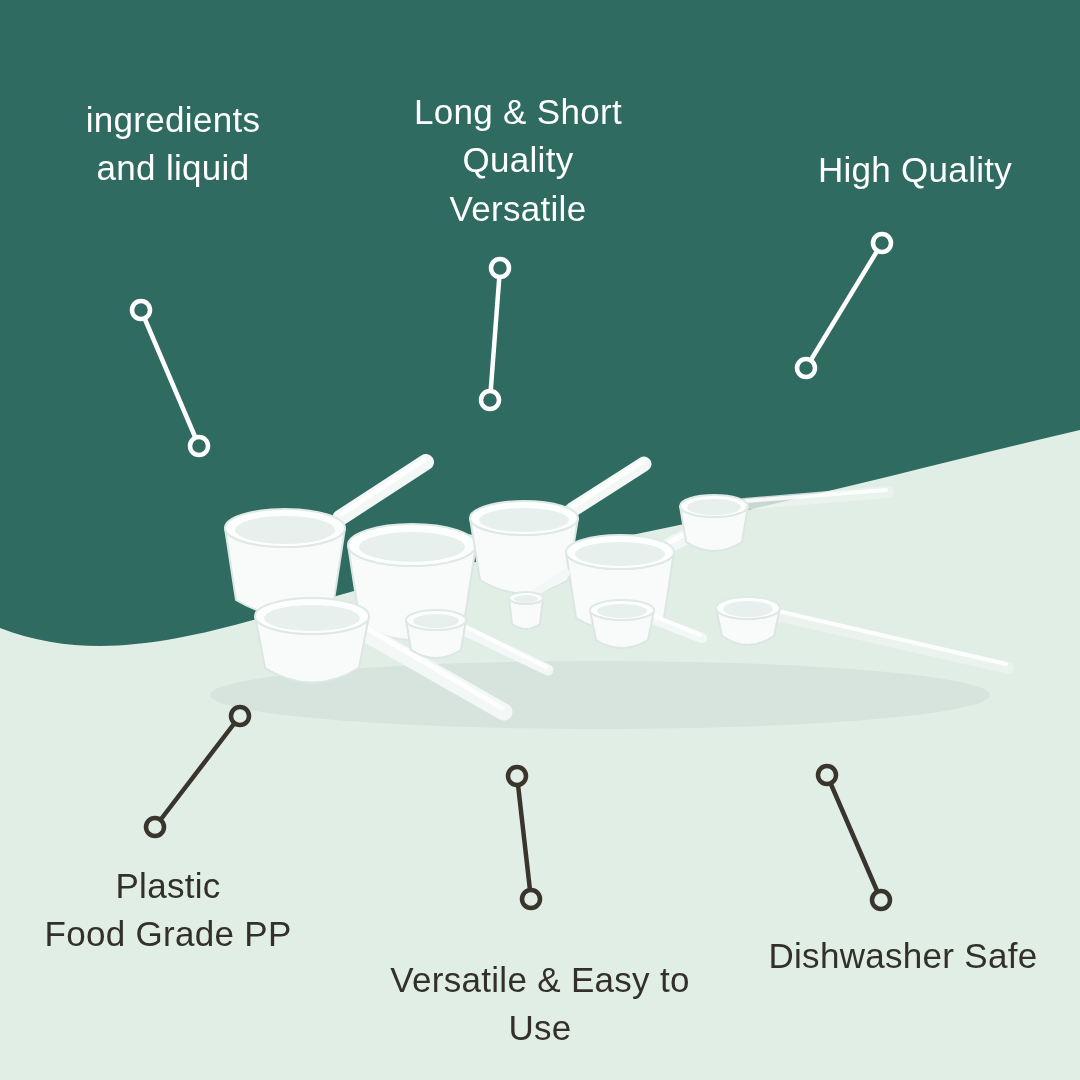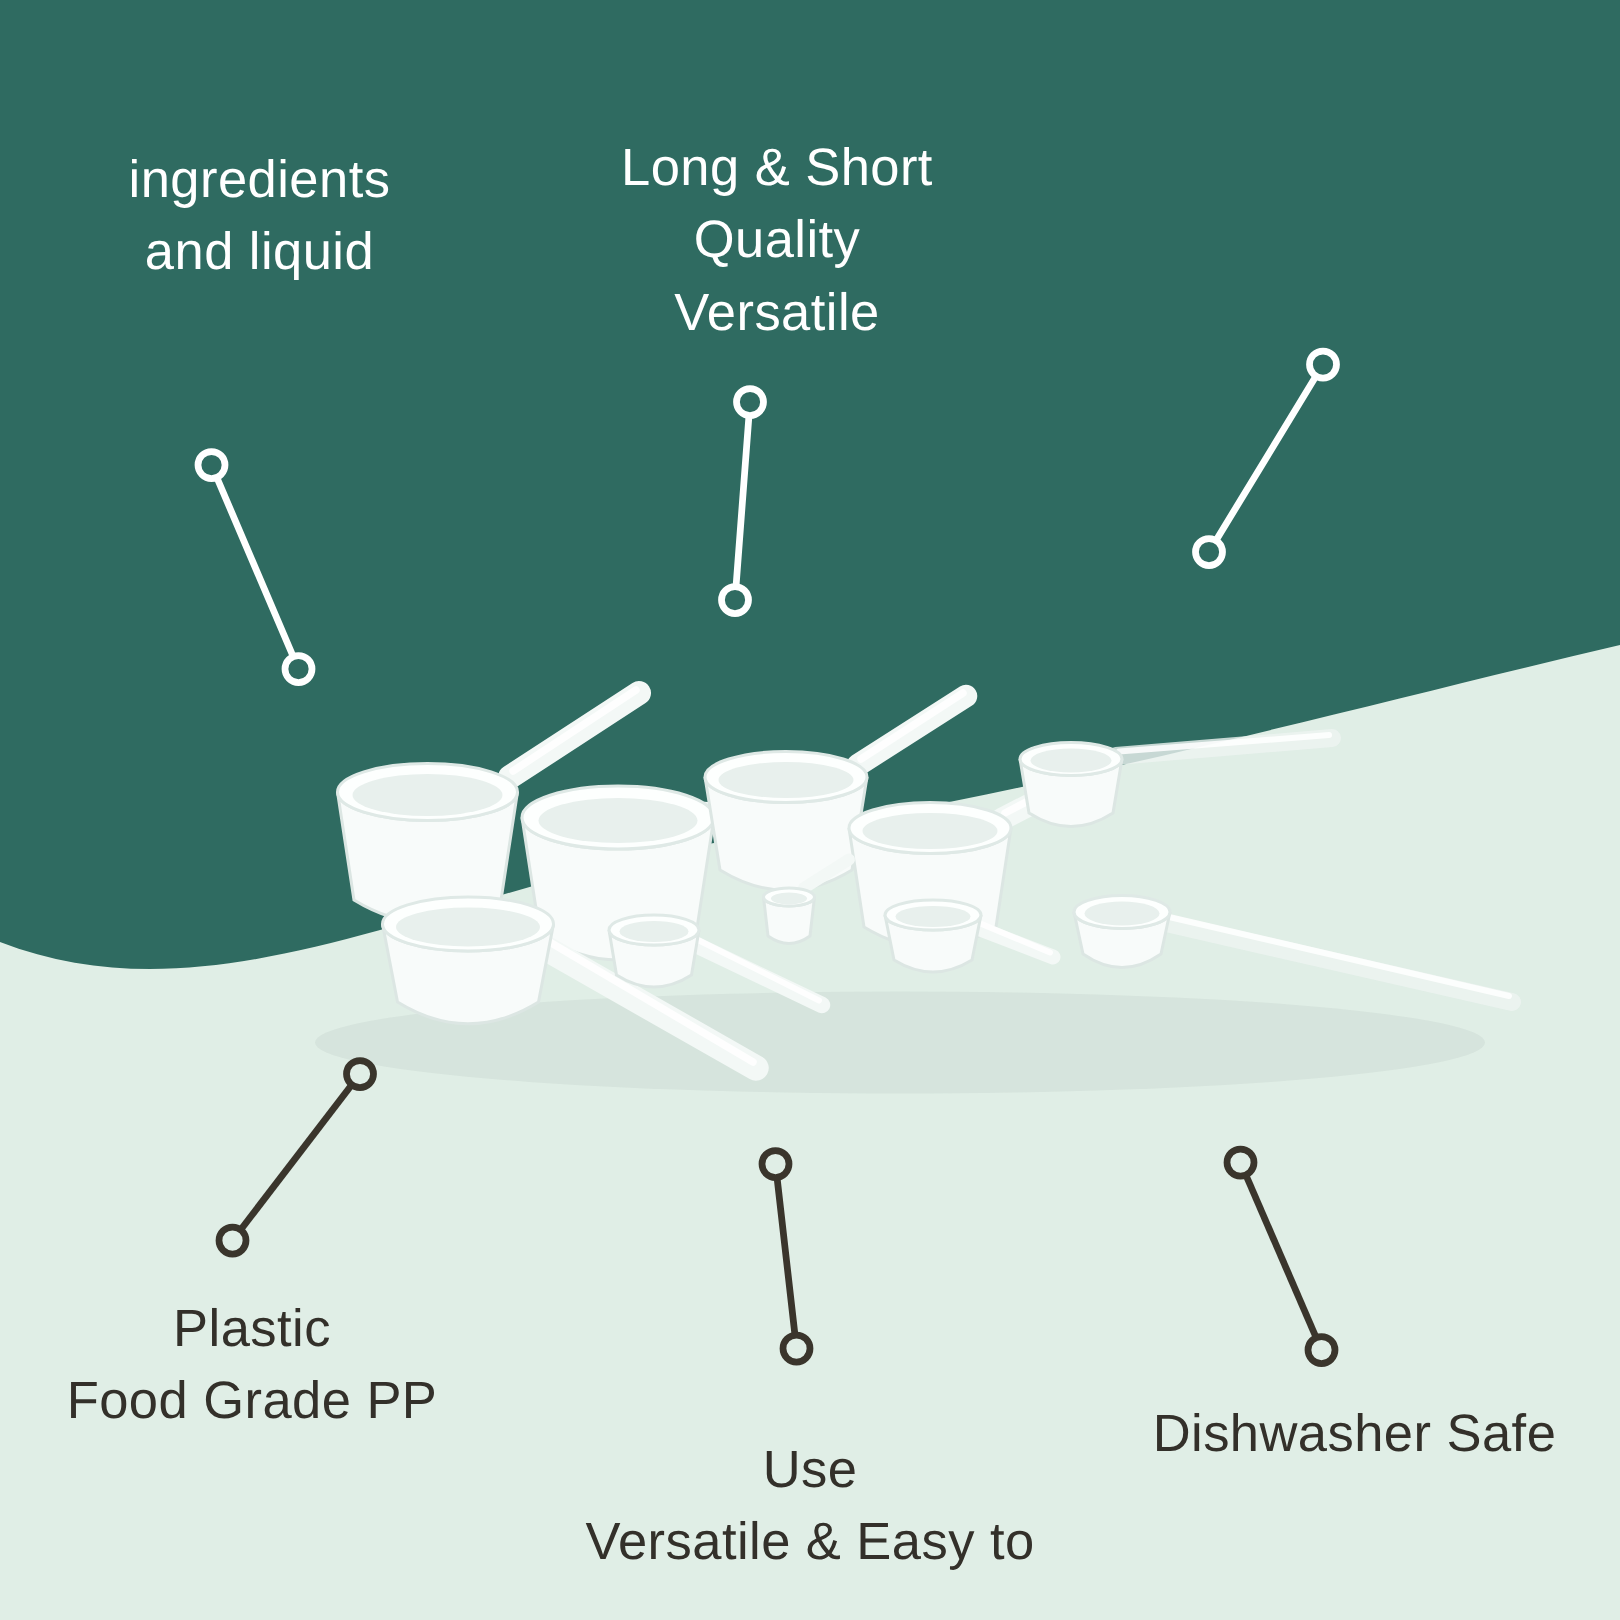--- a/index.html
+++ b/index.html
@@ -178,28 +178,31 @@
     <span class="line">ingredients</span>
     <span class="line">and liquid</span>
   </div>
 
   <div class="callout light" style="left:378px; top:52px; width:280px;margin-top:36px;">
     <span class="line">Long &amp; Short</span>
     <span class="line">Quality</span>
     <span class="line">Versatile</span>
   </div>
 
+  <div class="callout light" style="left:770px; top:146px; width:290px;">
+    <span class="line">High Quality</span>
+  </div>
 
   <div class="callout dark" style="left:8px; top:862px; width:320px;">
     <span class="line">Plastic</span>
     <span class="line">Food Grade PP</span>
   </div>
 
   <div class="callout dark" style="left:340px; top:956px; width:400px;">
+    <span class="line">Versatile &amp; Easy to</span>
     <span class="line">Use</span>
-    <span class="line">Versatile &amp; Easy to</span>
   </div>
 
   <div class="callout dark" style="left:723px; top:932px; width:360px;">
     <span class="line">Dishwasher Safe</span>
   </div>
 
 </div>
 
 </body></html>

